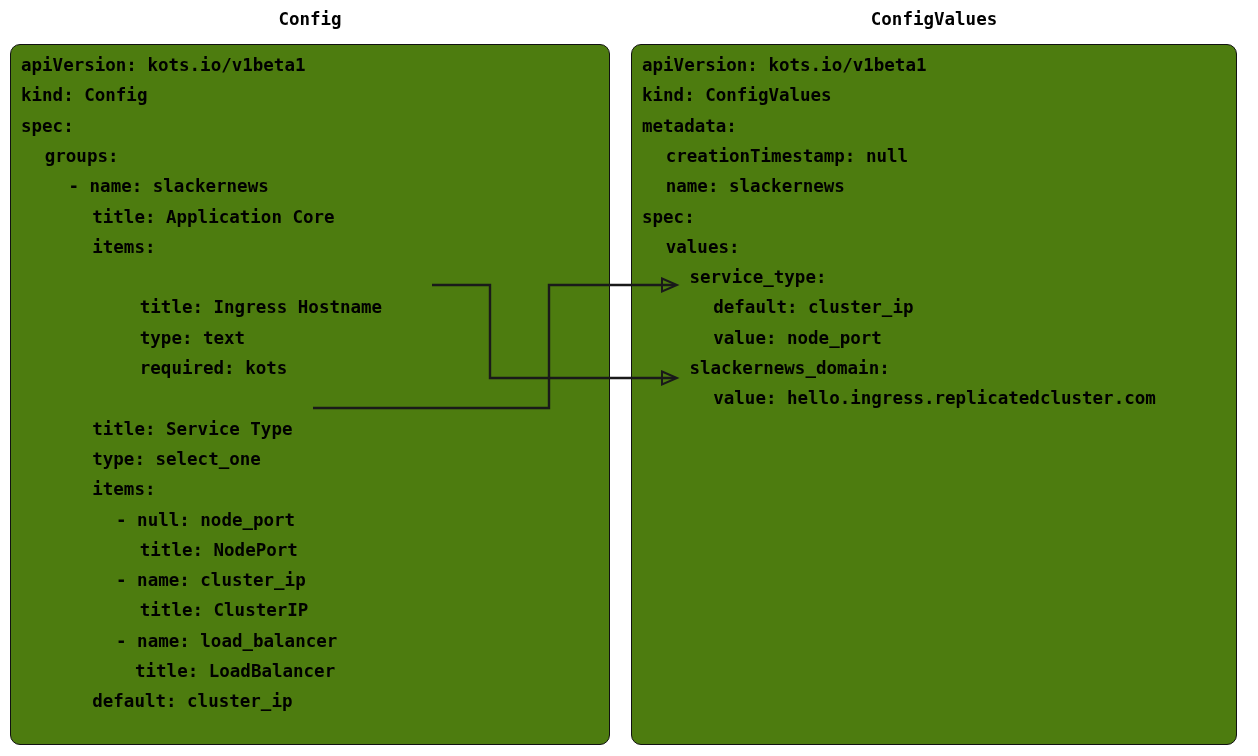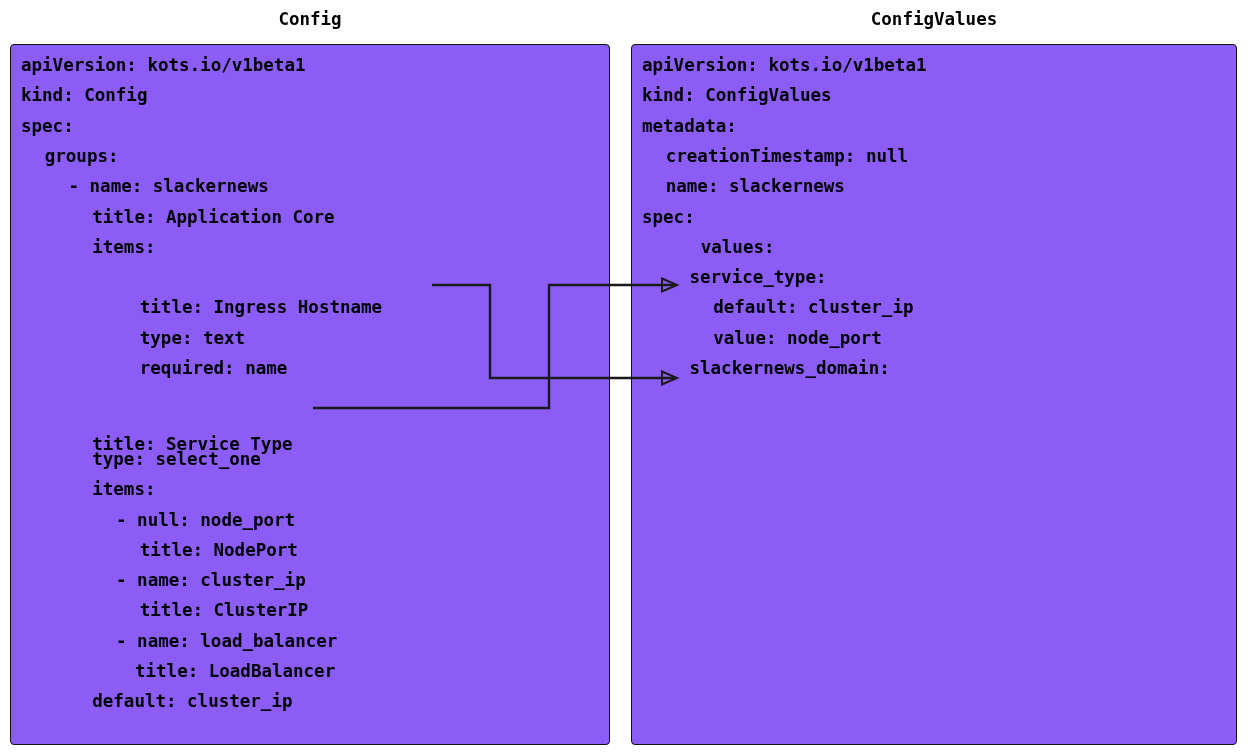--- a/index.html
+++ b/index.html
@@ -29,23 +29,23 @@
     text-align: center;
     letter-spacing: 0px;
     white-space: pre;
     top: 9px;
   }
   #title-config { left: 10px; width: 600px; }
   #title-configvalues { left: 631px; width: 606px; }
 
   .code-panel {
     position: absolute;
-    background: #8b5cf6;
+    background: #4d7c0f;
     border: 1.6px solid #111111;
-    border-radius: 4px;
+    border-radius: 10px;
     box-sizing: border-box;
   }
   #panel-config {
     left: 10px;
     top: 44px;
     width: 600px;
     height: 701px;
   }
   #panel-configvalues {
     left: 631px;
@@ -91,47 +91,48 @@
     <div class="code-lines" id="left-lines">
         <div class="code-line" style="left: 10px; top: 10px;">apiVersion: kots.io/v1beta1</div>
         <div class="code-line" style="left: 10px; top: 40.3px;">kind: Config</div>
         <div class="code-line" style="left: 10px; top: 70.6px;">spec:</div>
         <div class="code-line" style="left: 33.76px; top: 100.9px;">groups:</div>
         <div class="code-line" style="left: 57.52px; top: 131.2px;">- name: slackernews</div>
         <div class="code-line" style="left: 81.28px; top: 161.5px;">title: Application Core</div>
         <div class="code-line" style="left: 81.28px; top: 191.8px;">items:</div>
         <div class="code-line" style="left: 128.8px; top: 252.4px;">title: Ingress Hostname</div>
         <div class="code-line" style="left: 128.8px; top: 282.7px;">type: text</div>
-        <div class="code-line" style="left: 128.8px; top: 313px;">required: name</div>
-        <div class="code-line" style="left: 81.28px; top: 389px;">title: Service Type</div>
+        <div class="code-line" style="left: 128.8px; top: 313px;">required: kots</div>
+        <div class="code-line" style="left: 81.28px; top: 374px;">title: Service Type</div>
         <div class="code-line" style="left: 81.28px; top: 403.9px;">type: select_one</div>
         <div class="code-line" style="left: 81.28px; top: 434.2px;">items:</div>
         <div class="code-line" style="left: 105.04px; top: 464.5px;">- null: node_port</div>
         <div class="code-line" style="left: 128.8px; top: 494.8px;">title: NodePort</div>
         <div class="code-line" style="left: 105.04px; top: 525.1px;">- name: cluster_ip</div>
         <div class="code-line" style="left: 128.8px; top: 555.4px;">title: ClusterIP</div>
         <div class="code-line" style="left: 105.04px; top: 585.7px;">- name: load_balancer</div>
         <div class="code-line" style="left: 116px; top: 616px; margin-left: 8px;">title: LoadBalancer</div>
         <div class="code-line" style="left: 81.28px; top: 646.3px;">default: cluster_ip</div>
       </div>
   </div>
 
   <div class="code-panel" id="panel-configvalues">
     <div class="code-lines" id="right-lines">
         <div class="code-line" style="left: 10px; top: 10px;">apiVersion: kots.io/v1beta1</div>
         <div class="code-line" style="left: 10px; top: 40.3px;">kind: ConfigValues</div>
         <div class="code-line" style="left: 10px; top: 70.6px;">metadata:</div>
         <div class="code-line" style="left: 33.76px; top: 100.9px;">creationTimestamp: null</div>
         <div class="code-line" style="left: 33.76px; top: 131.2px;">name: slackernews</div>
         <div class="code-line" style="left: 10px; top: 161.5px;">spec:</div>
-        <div class="code-line" style="left: 33.76px; top: 191.8px; margin-left: 35px;">values:</div>
+        <div class="code-line" style="left: 33.76px; top: 191.8px;">values:</div>
         <div class="code-line" style="left: 57.52px; top: 222.1px;">service_type:</div>
         <div class="code-line" style="left: 81.28px; top: 252.4px;">default: cluster_ip</div>
         <div class="code-line" style="left: 81.28px; top: 282.7px;">value: node_port</div>
         <div class="code-line" style="left: 57.52px; top: 313px;">slackernews_domain:</div>
+        <div class="code-line" style="left: 81.28px; top: 343.3px;">value: hello.ingress.replicatedcluster.com</div>
       </div>
   </div>
 
   <svg id="connectors" viewBox="0 0 1258 756" width="1258" height="756">
     <g id="connector-group" fill="none" stroke="#1a1a1a" stroke-width="2.4">
         <path d="M 432 285 L 490 285 L 490 378 L 675 378" stroke="#1a1a1a" stroke-width="2.4" fill="none"></path>
         <path d="M 662 371.5 L 677 378 L 662 384.5 Z" stroke="#1a1a1a" stroke-width="2" fill="none" stroke-linejoin="miter"></path>
         <path d="M 313 408 L 549 408 L 549 285 L 675 285" stroke="#1a1a1a" stroke-width="2.4" fill="none"></path>
         <path d="M 662 278.5 L 677 285 L 662 291.5 Z" stroke="#1a1a1a" stroke-width="2" fill="none" stroke-linejoin="miter"></path>
       </g>

